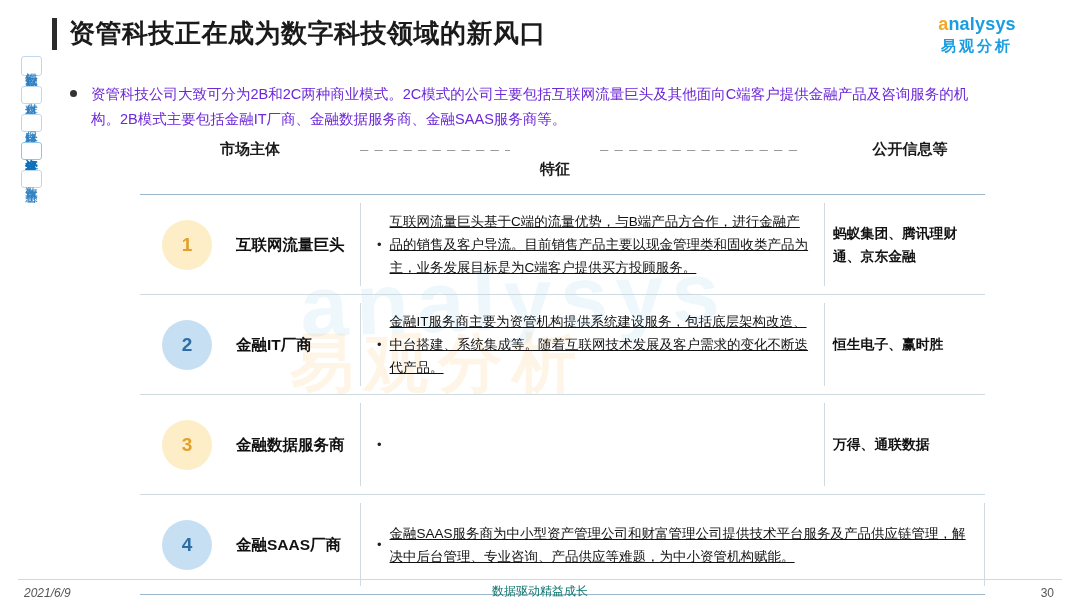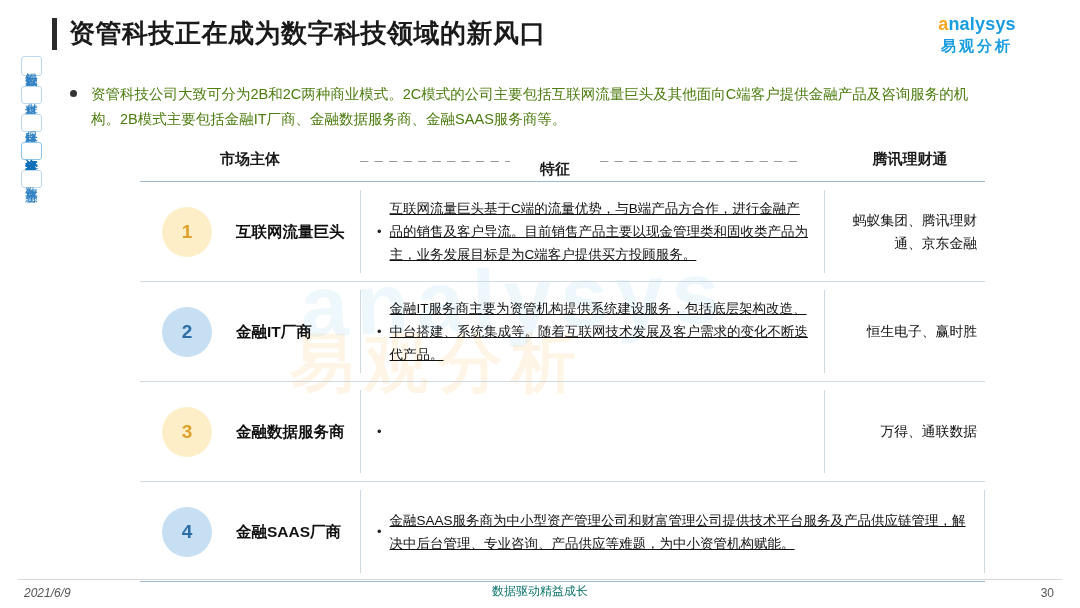--- a/index.html
+++ b/index.html
@@ -101,21 +101,21 @@
     height: 7px;
     border-radius: 50%;
     background: #333;
     margin-top: 8px;
     margin-right: 14px;
     flex: 0 0 auto;
   }
   .bullet-text {
     font-size: 14.5px;
     line-height: 25px;
-    color: #4d7c0f;
+    color: #6d28d9;
   }
 
   
   .watermark {
     position: absolute;
     left: 300px;
     top: 250px;
     font-size: 86px;
     font-weight: bold;
     color: rgba(120,190,230,0.13);
@@ -138,23 +138,22 @@
 
   
   .table {
     position: absolute;
     left: 140px;
     top: 140px;
     width: 845px;
   }
   .thead {
     display: flex;
-    align-items: center;
     border-bottom: 1.5px solid #9bb7c9;
-    padding-bottom: 2px;
+    padding-bottom: 15px;
     font-size: 15px;
     font-weight: bold;
   }
   .th-c1 { width: 220px; text-align: center; }
   .th-dash1 { width: 150px; color: #9a9a9a; overflow: hidden; white-space: nowrap; font-weight: normal; letter-spacing: 1px;}
   .th-c2 { width: 90px; text-align: center; margin-top: 20px; }
   .th-dash2 { flex: 1; color: #9a9a9a; overflow: hidden; white-space: nowrap; font-weight: normal; letter-spacing: 1px;}
   .th-c3 { width: 150px; text-align: center; }
 
   .row {
@@ -211,22 +210,23 @@
     font-size: 13.5px;
     line-height: 23px;
     color: #111;
     text-decoration: underline;
   }
   .cell-vendor {
     width: 160px;
     font-size: 13.8px;
     line-height: 23px;
     color: #111;
-    text-align: right;
+    text-align: left;
     padding: 0 8px;
+    font-weight: bold;
   }
 
   
   .footer-line {
     position: absolute;
     left: 18px;
     right: 18px;
     bottom: 28px;
     border-top: 1px solid #d8d8d8;
   }
@@ -282,21 +282,21 @@
 
 <div class="watermark">analysys</div>
 <div class="watermark2">易观分析</div>
 
 <div class="table">
   <div class="thead">
     <div class="th-c1">市场主体</div>
     <div class="th-dash1">– – – – – – – – – – – – –</div>
     <div class="th-c2">特征</div>
     <div class="th-dash2">– – – – – – – – – – – – – –</div>
-    <div class="th-c3">腾讯理财通</div>
+    <div class="th-c3">公开信息等</div>
   </div>
 
   <div class="row">
     <div class="cell-subject">
       <div class="badge" style="background:#fdeec8;color:#e0a12a;">1</div>
       <div class="subject-label">互联网流量巨头</div>
     </div>
     <div class="cell-feature">
       <div class="feat-dot">•</div>
       <div class="feature-text">互联网流量巨头基于C端的流量优势，与B端产品方合作，进行金融产品的销售及客户导流。目前销售产品主要以现金管理类和固收类产品为主，业务发展目标是为C端客户提供买方投顾服务。</div>

